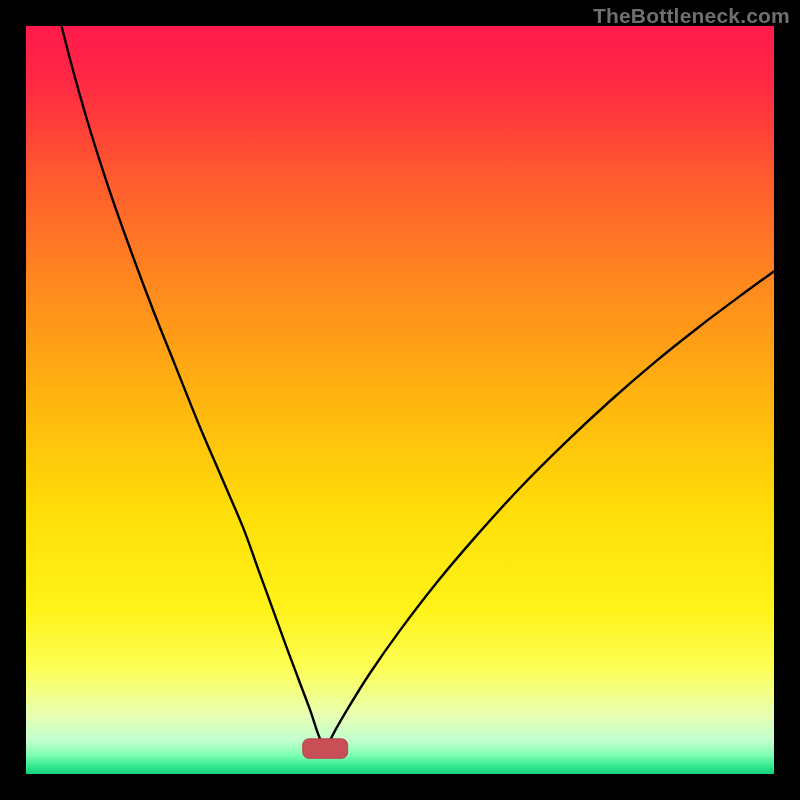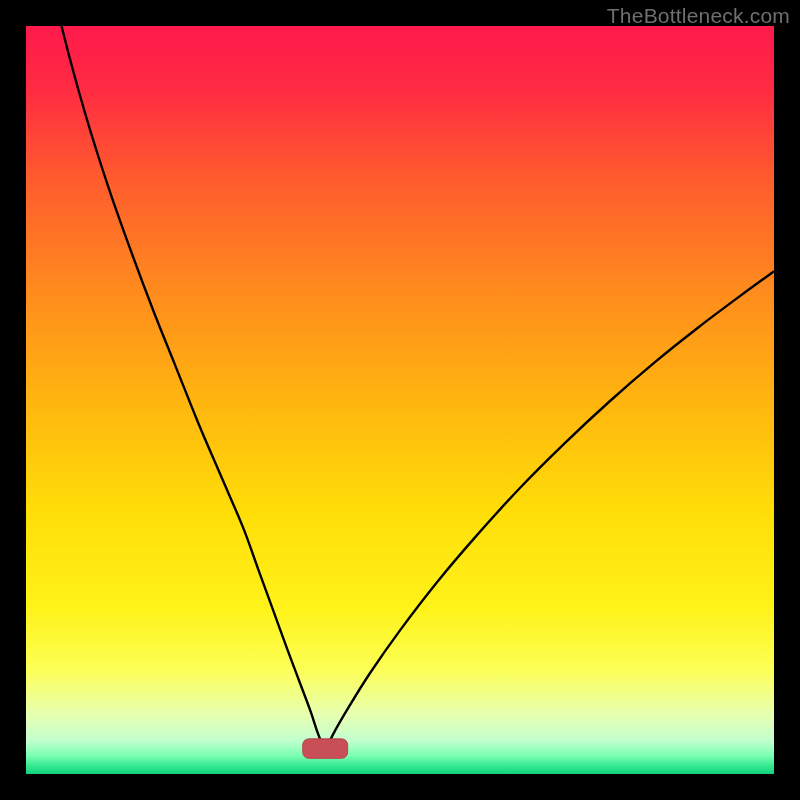--- a/index.html
+++ b/index.html
@@ -26,21 +26,21 @@
     width: 748px;
     height: 748px;
   }
   .watermark {
     position: absolute;
     top: 4px;
     right: 10px;
     color: #6f6f6f;
     font-size: 21px;
     letter-spacing: 0.2px;
-    font-weight: 400;
+    font-weight: 700;
   }
   svg { display: block; }
 </style>
 </head>
 <body>
 
 <div class="frame">
   <svg class="plot" viewBox="0 0 748 748" preserveAspectRatio="none">
     <defs>
       <linearGradient id="bg-grad" x1="0" y1="0" x2="0" y2="1">

